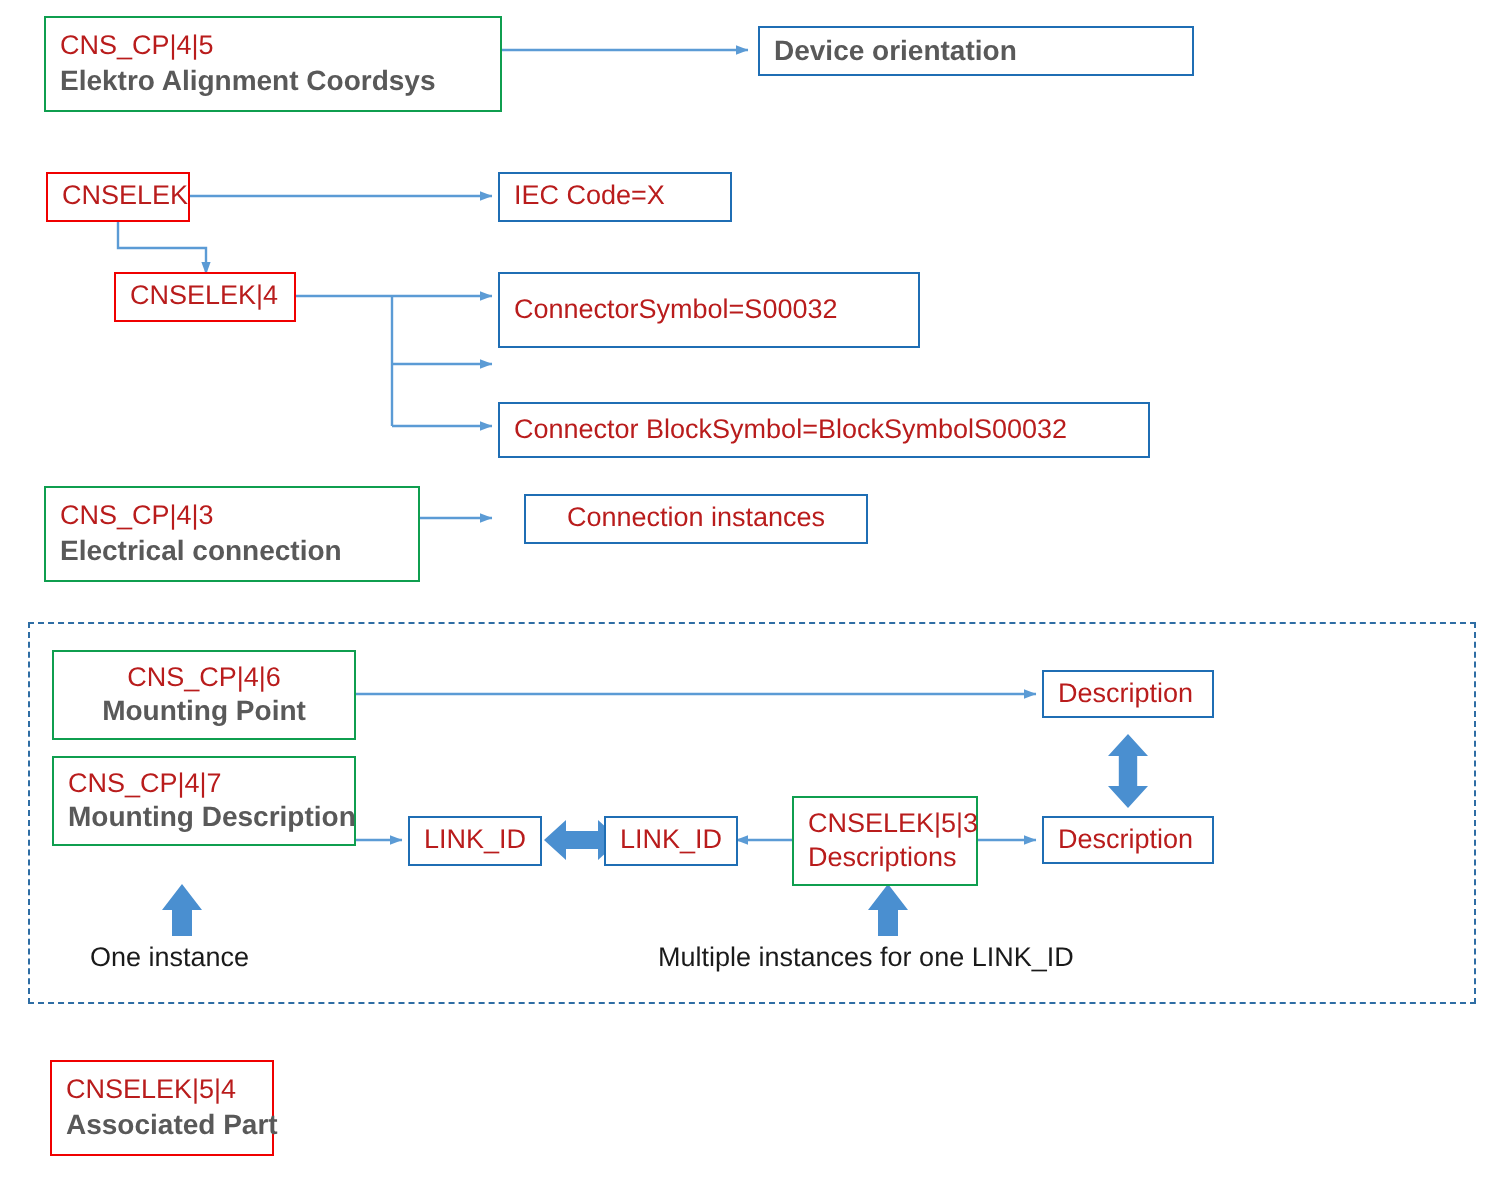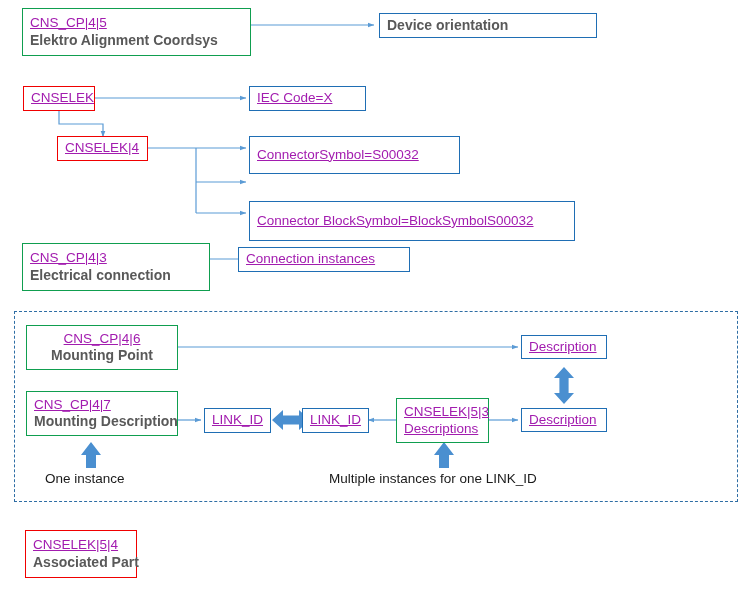--- a/index.html
+++ b/index.html
@@ -31,24 +31,23 @@
     box-sizing: border-box;
     background: #ffffff;
     display: flex;
     flex-direction: column;
     justify-content: center;
     padding: 2px 7px;
     line-height: 1.22;
     z-index: 3;
   }
   .node .ttl {
-    color: #a21caf;
+    color: #b91c1c;
     font-size: 13.5px;
     white-space: nowrap;
-    text-decoration: underline;
   }
   .node .sub {
     color: #595959;
     font-size: 14px;
     font-weight: bold;
     white-space: nowrap;
   }
   .node.green  { border: 1.4px solid #0f9e4f; }
   .node.red    { border: 1.6px solid #f00000; }
   .node.blue   { border: 1.4px solid #1f6eb4; }
@@ -147,43 +146,43 @@
 
   <div class="node red onel" style="left:57px; top:136px; width:91px; height:25px;">
     <span class="ttl">CNSELEK|4</span>
   </div>
 
   <div class="node blue onel" style="left:249px; top:136px; width:211px; height:38px;">
     <span class="ttl">ConnectorSymbol=S00032</span>
   </div>
 
 
-  <div class="node blue onel" style="left:249px; top:201px; width:326px; height:40px;">
+  <div class="node blue onel" style="left:249px; top:201px; width:326px; height:28px;">
     <span class="ttl">Connector BlockSymbol=BlockSymbolS00032</span>
   </div>
 
   <div class="node green" style="left:22px; top:243px; width:188px; height:48px;">
     <span class="ttl">CNS_CP|4|3</span>
     <span class="sub">Electrical connection</span>
   </div>
 
-  <div class="node blue onel" style="left:238px; top:247px; width:172px; height:25px;">
+  <div class="node blue onel" style="left:262px; top:247px; width:172px; height:25px;text-align:center;">
     <span class="ttl">Connection instances</span>
   </div>
 
   <div class="node green" style="left:26px; top:325px; width:152px; height:45px;align-items:center;">
     <span class="ttl">CNS_CP|4|6</span>
     <span class="sub">Mounting Point</span>
   </div>
 
   <div class="node blue onel" style="left:521px; top:335px; width:86px; height:24px;">
     <span class="ttl">Description</span>
   </div>
 
-  <div class="node green" style="left:26px; top:391px; width:152px; height:45px;">
+  <div class="node green" style="left:26px; top:378px; width:152px; height:45px;">
     <span class="ttl">CNS_CP|4|7</span>
     <span class="sub">Mounting Description</span>
   </div>
 
   <div class="node blue onel center-txt" style="left:204px; top:408px; width:67px; height:25px;">
     <span class="ttl">LINK_ID</span>
   </div>
 
   <div class="node blue onel center-txt" style="left:302px; top:408px; width:67px; height:25px;">
     <span class="ttl">LINK_ID</span>

